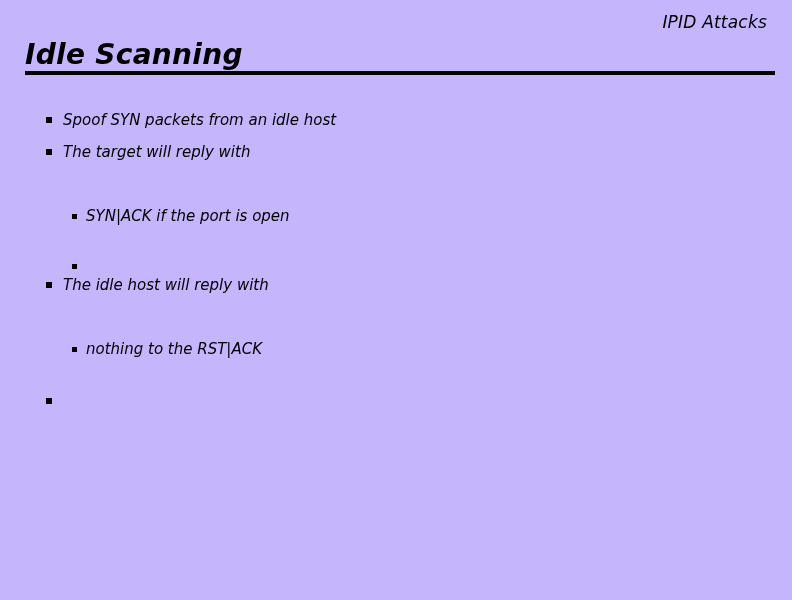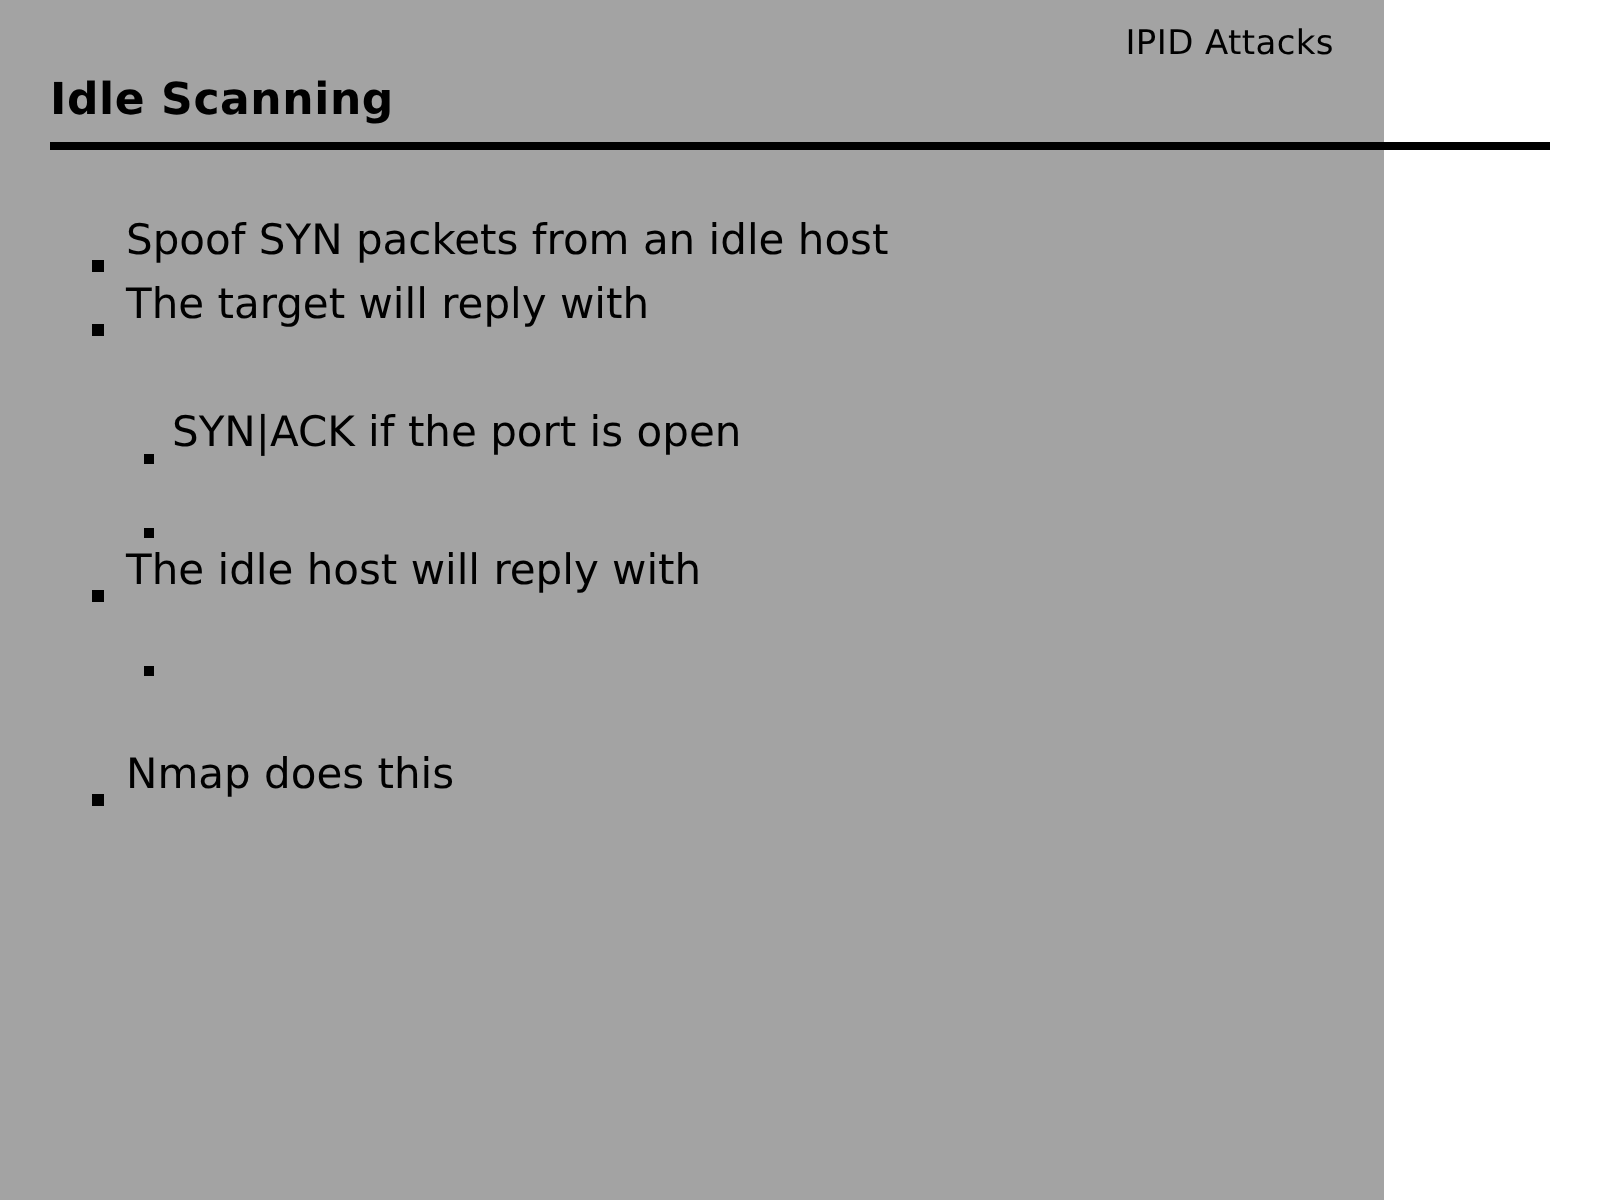--- a/index.html
+++ b/index.html
@@ -9,57 +9,58 @@
   body {
     width: 800px;
     height: 600px;
     background: #ffffff;
     color: #000000;
     font-family: "DejaVu Sans", sans-serif;
     overflow: hidden;
   }
   .slide {
     position: relative;
-    width: 692px;
+    width: 792px;
     height: 600px;
-    background: #a3a3a3;
+    background: #c4b5fd;
+    font-style: italic;
   }
   .corner-label {
     position: absolute;
     top: 12px;
     right: 25px;
     font-size: 17px;
     letter-spacing: 0.2px;
   }
   .slide-title {
     position: absolute;
     top: 38px;
     left: 25px;
-    font-size: 22px;
+    font-size: 28px;
     font-weight: bold;
     letter-spacing: 0.3px;
   }
   .title-rule {
     position: absolute;
     top: 71px;
     left: 25px;
     width: 750px;
     height: 4px;
     background: #000000;
   }
   .content {
     position: absolute;
     top: 104px;
     left: 46px;
     right: 20px;
   }
   .bullet {
     display: flex;
-    align-items: flex-end;
-    font-size: 21px;
+    align-items: center;
+    font-size: 15px;
     line-height: 32px;
     white-space: nowrap;
   }
   .level-1 { margin-left: 0; }
   .level-2 { margin-left: 26px; margin-top: 32px; }
   .marker {
     flex: 0 0 auto;
     width: 6px;
     height: 6px;
     background: #000000;
@@ -107,23 +108,23 @@
     </div>
 
     <div class="bullet level-1">
       <span class="marker"></span>
       <span>The idle host will reply with</span>
     </div>
 
 
     <div class="bullet level-2">
       <span class="marker"></span>
+      <span>nothing to the RST|ACK</span>
     </div>
 
 
     <div class="bullet level-1 spacer-before">
       <span class="marker"></span>
-      <span>Nmap does this</span>
     </div>
 
   </div>
 
 </div>
 
 </body></html>

